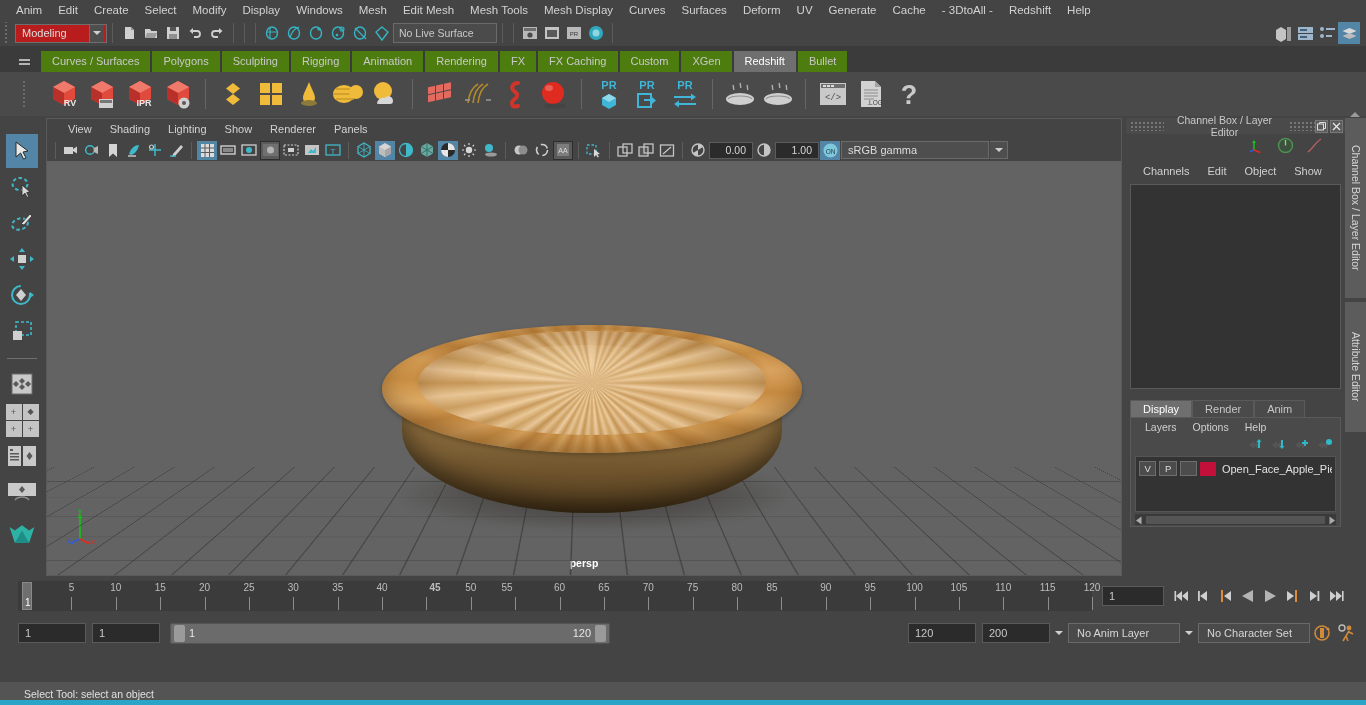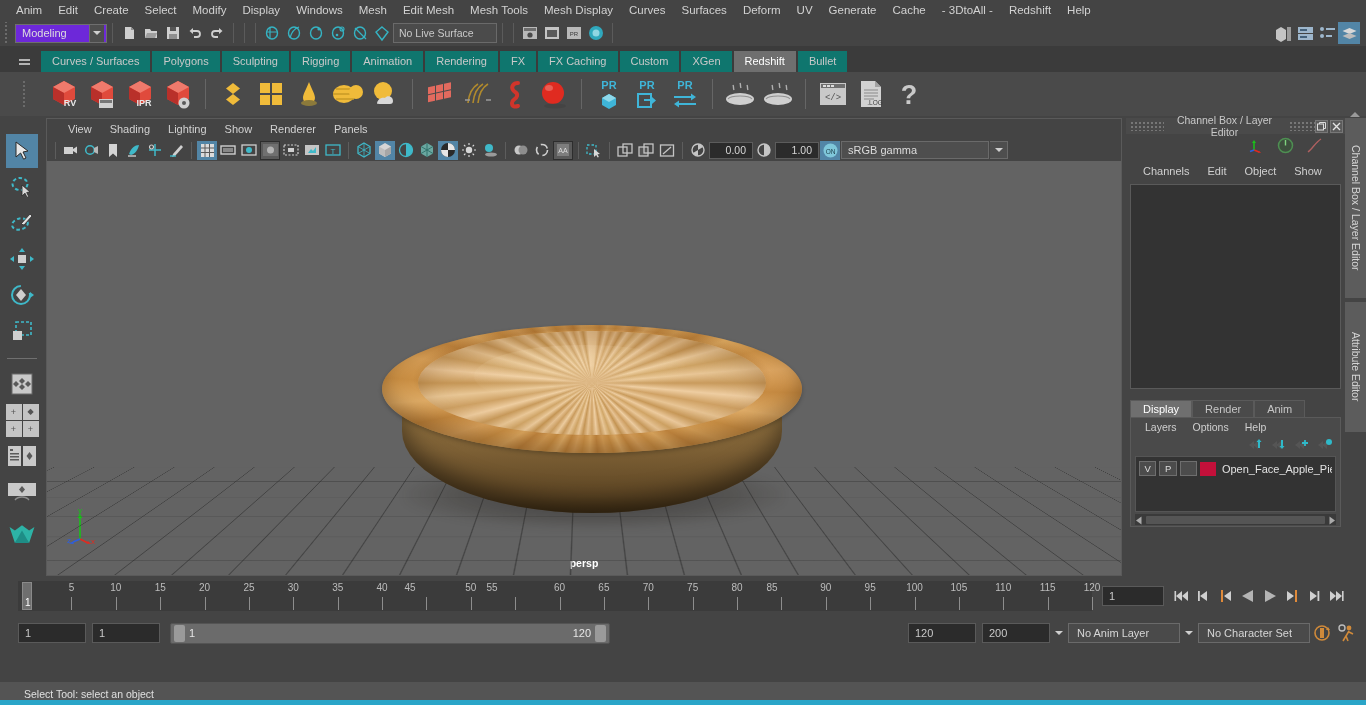--- a/index.html
+++ b/index.html
@@ -29,21 +29,21 @@
     position: absolute; left: 0; top: 20px; width: 1366px; height: 26px;
     background: #444444; display: flex; align-items: center; gap: 0px;
   }
   .gripdots {
     width: 10px; height: 22px; margin: 0 3px 0 2px;
     background-image: radial-gradient(#6b6b6b 35%, transparent 36%);
     background-size: 4px 4px; background-position: 2px 2px;
     background-repeat: repeat-y; flex: none;
   }
   .menuset {
-    width: 92px; height: 19px; background: #6d28d9; border: 1px solid #6e6e6e;
+    width: 92px; height: 19px; background: #b91c1c; border: 1px solid #6e6e6e;
     display: flex; align-items: center; font-size: 11px; color: #dedede;
     padding-left: 6px; position: relative; flex: none;
   }
   .menuset .arrow {
     position: absolute; right: 2px; top: 0; bottom: 0; width: 15px;
     background: #4e4e4e; border-left: 1px solid #6e6e6e;
     display: flex; align-items: center; justify-content: center;
   }
   .tri-d { width: 0; height: 0; border-left: 4px solid transparent; border-right: 4px solid transparent; border-top: 4px solid #cfcfcf; }
   .sep-v { width: 1px; height: 20px; background: #5b5b5b; margin: 0 5px; flex: none; }
@@ -63,21 +63,21 @@
     position: absolute; left: 0; top: 4px; height: 22px; width: 1366px;
     display: flex; align-items: flex-end; padding-left: 16px;
   }
   .shelftabs .burger {
     width: 16px; height: 16px; margin: 0 8px 2px 0; display:flex; flex-direction: column;
     justify-content: center; gap: 2px; align-items: center;
   }
   .shelftabs .burger i { display:block; width: 11px; height: 2px; background: #b4b4b4; }
   .stab {
     font-size: 11px; color: #c9c9c9; padding: 3px 11px 4px 11px;
-    background: #0f766e; border: 1px solid #3b3b3b; border-bottom: none;
+    background: #4d7c0f; border: 1px solid #3b3b3b; border-bottom: none;
     line-height: 14px; white-space: nowrap; cursor: default;
   }
   .stab.active { background: #6f6f6f; color: #ffffff; }
 
   .shelficons {
     position: absolute; left: 0; top: 26px; width: 1366px; height: 44px;
     background: #4a4a4a; display: flex; align-items: center; padding-left: 46px; gap: 2px;
   }
   .shelficons .grip2 {
     position: absolute; left: 22px; top: 8px;
@@ -1131,25 +1131,25 @@
           <div class="tl-lbl" style="left: 186.605px;">20</div>
           <div class="tl-tick" style="left: 230.975px;"></div>
           <div class="tl-lbl" style="left: 230.975px;">25</div>
           <div class="tl-tick" style="left: 275.345px;"></div>
           <div class="tl-lbl" style="left: 275.345px;">30</div>
           <div class="tl-tick" style="left: 319.714px;"></div>
           <div class="tl-lbl" style="left: 319.714px;">35</div>
           <div class="tl-tick" style="left: 364.084px;"></div>
           <div class="tl-lbl" style="left: 364.084px;">40</div>
           <div class="tl-tick" style="left: 408.454px;"></div>
-          <div class="tl-lbl" style="left: 392px;">45</div>
+          <div class="tl-lbl" style="left: 417px; font-weight: bold;">45</div>
           <div class="tl-tick" style="left: 452.824px;"></div>
           <div class="tl-lbl" style="left: 452.824px;">50</div>
           <div class="tl-tick" style="left: 497.193px;"></div>
-          <div class="tl-lbl" style="left: 474px;">55</div>
+          <div class="tl-lbl" style="left: 489px;">55</div>
           <div class="tl-tick" style="left: 541.563px;"></div>
           <div class="tl-lbl" style="left: 541.563px;">60</div>
           <div class="tl-tick" style="left: 585.933px;"></div>
           <div class="tl-lbl" style="left: 585.933px;">65</div>
           <div class="tl-tick" style="left: 630.303px;"></div>
           <div class="tl-lbl" style="left: 630.303px;">70</div>
           <div class="tl-tick" style="left: 674.672px;"></div>
           <div class="tl-lbl" style="left: 674.672px;">75</div>
           <div class="tl-tick" style="left: 719.042px;"></div>
           <div class="tl-lbl" style="left: 719.042px;">80</div>

